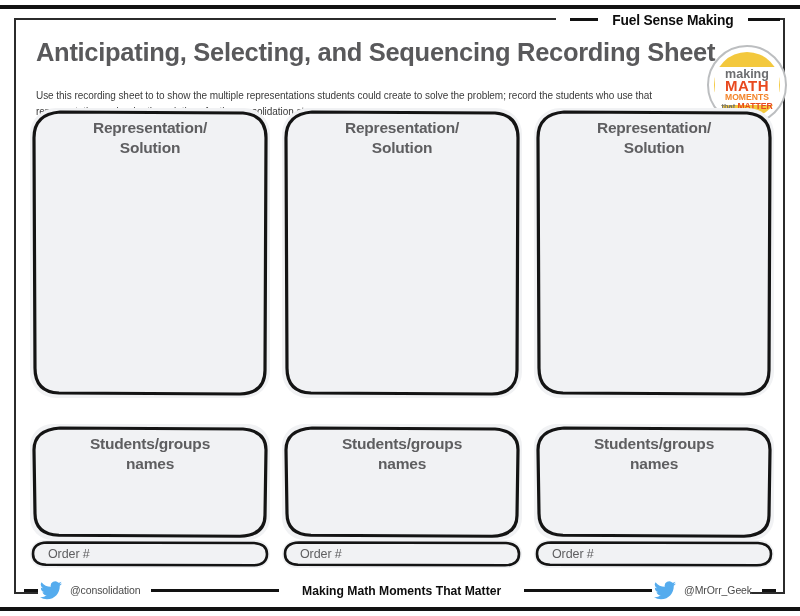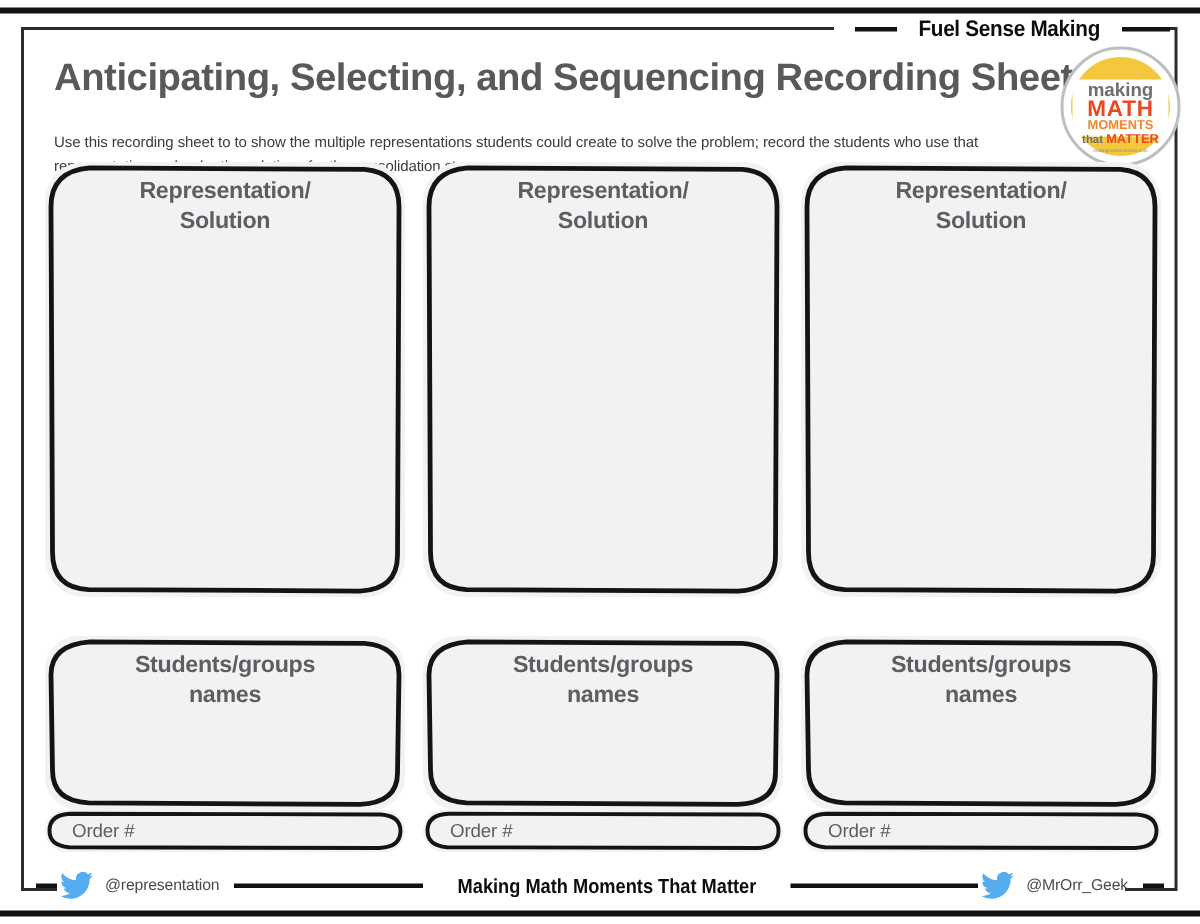--- a/index.html
+++ b/index.html
@@ -84,21 +84,21 @@
     width:640px;
     font-size:10px;
     line-height:16px;
     color:#3b3b3b;
     letter-spacing:-0.05px;
   }
 
   
   .logo{
     position:absolute;
-    left:706px;top:27px;
+    left:706px;top:41px;
     width:82px;height:88px;
   }
   .logo svg{display:block;width:82px;height:88px;}
 
   
   .columns{
     position:absolute;
     left:30px;top:108px;
     width:744px;height:460px;
     display:flex;
@@ -295,21 +295,21 @@
 
 </div>
 
 <div class="footer">
   <div class="foot-rule short"></div>
   <span class="tw-icon">
     <svg width="22" height="19" viewBox="0 0 24 20" xmlns="http://www.w3.org/2000/svg">
       <path fill="#55acee" d="M24 2.4a9.6 9.6 0 0 1-2.83.78A4.93 4.93 0 0 0 23.34.37a9.86 9.86 0 0 1-3.13 1.2A4.92 4.92 0 0 0 11.8 6.03 13.97 13.97 0 0 1 1.67.9a4.92 4.92 0 0 0 1.52 6.57A4.9 4.9 0 0 1 .96 6.85v.06a4.93 4.93 0 0 0 3.95 4.83 4.96 4.96 0 0 1-2.22.08 4.93 4.93 0 0 0 4.6 3.42A9.88 9.88 0 0 1 0 17.3a13.94 13.94 0 0 0 7.55 2.21c9.06 0 14.01-7.5 14.01-14.01l-.02-.64A10 10 0 0 0 24 2.4z"></path>
     </svg>
   </span>
-  <span class="handle">@representation</span>
+  <span class="handle">@consolidation</span>
   <div class="foot-rule"></div>
   <span class="foot-center">Making Math Moments That Matter</span>
   <div class="foot-rule"></div>
   <span class="tw-icon">
     <svg width="22" height="19" viewBox="0 0 24 20" xmlns="http://www.w3.org/2000/svg">
       <path fill="#55acee" d="M24 2.4a9.6 9.6 0 0 1-2.83.78A4.93 4.93 0 0 0 23.34.37a9.86 9.86 0 0 1-3.13 1.2A4.92 4.92 0 0 0 11.8 6.03 13.97 13.97 0 0 1 1.67.9a4.92 4.92 0 0 0 1.52 6.57A4.9 4.9 0 0 1 .96 6.85v.06a4.93 4.93 0 0 0 3.95 4.83 4.96 4.96 0 0 1-2.22.08 4.93 4.93 0 0 0 4.6 3.42A9.88 9.88 0 0 1 0 17.3a13.94 13.94 0 0 0 7.55 2.21c9.06 0 14.01-7.5 14.01-14.01l-.02-.64A10 10 0 0 0 24 2.4z"></path>
     </svg>
   </span>
   <span class="handle">@MrOrr_Geek</span>
   <div class="foot-rule short"></div>

